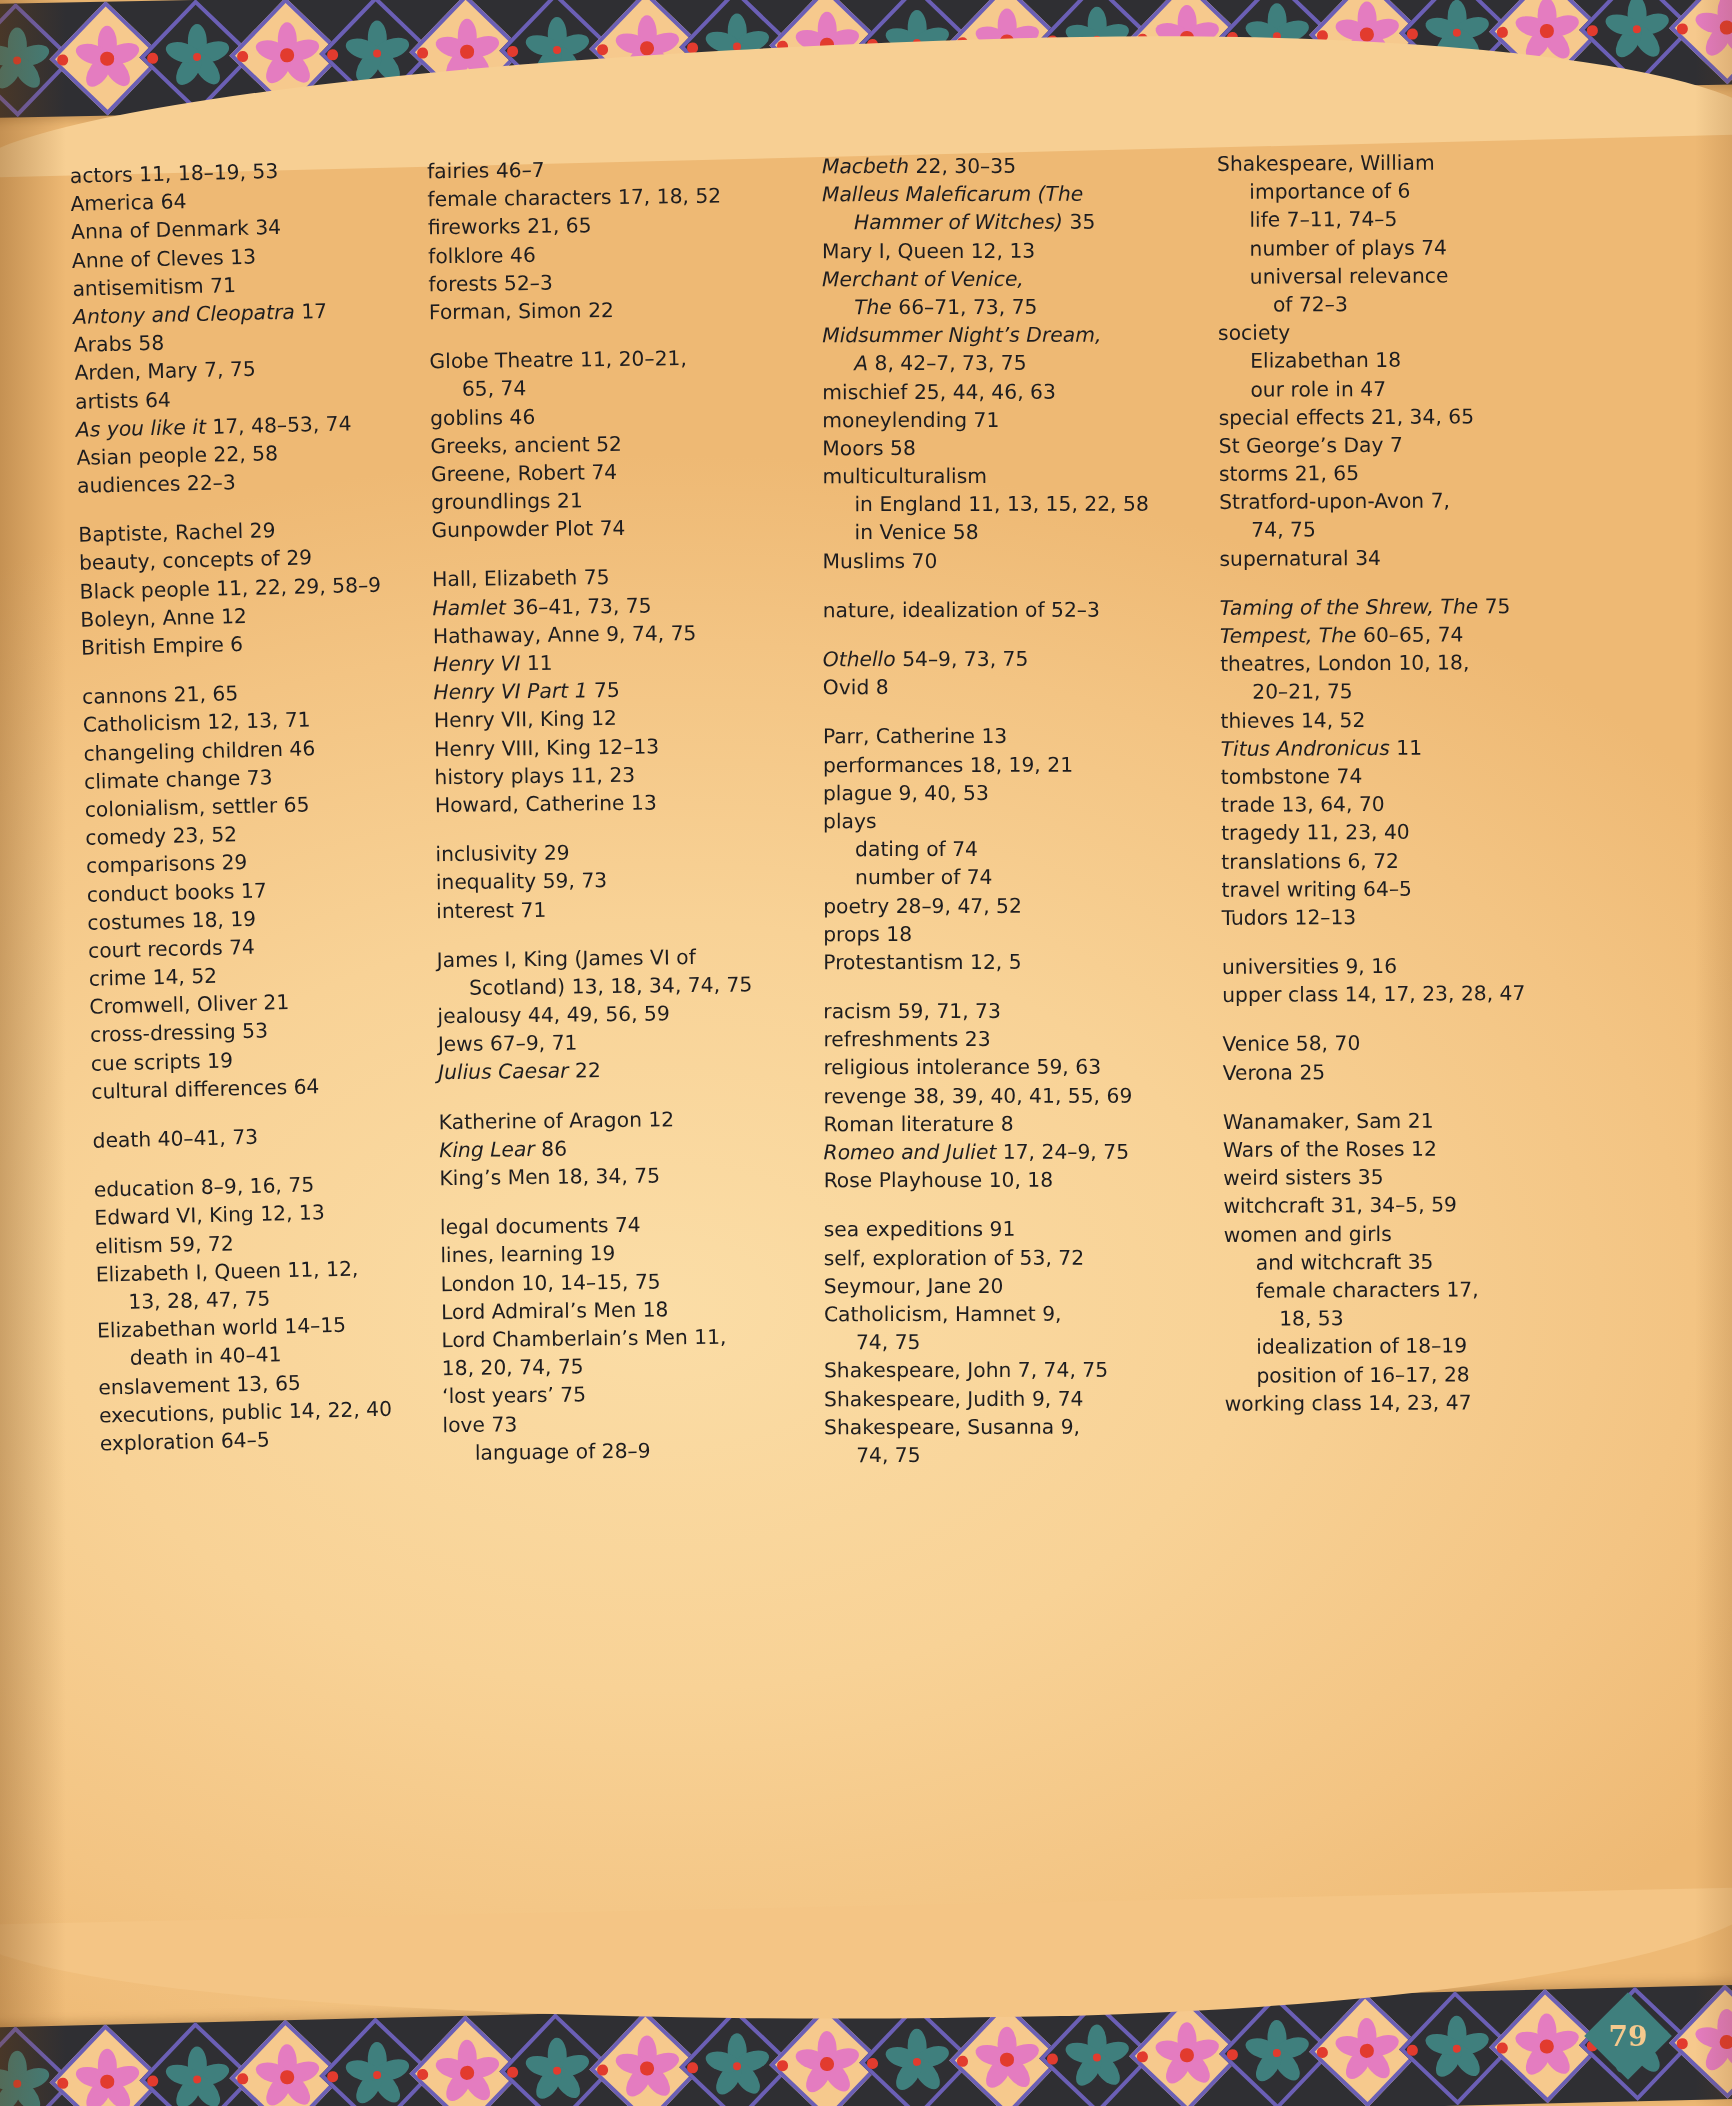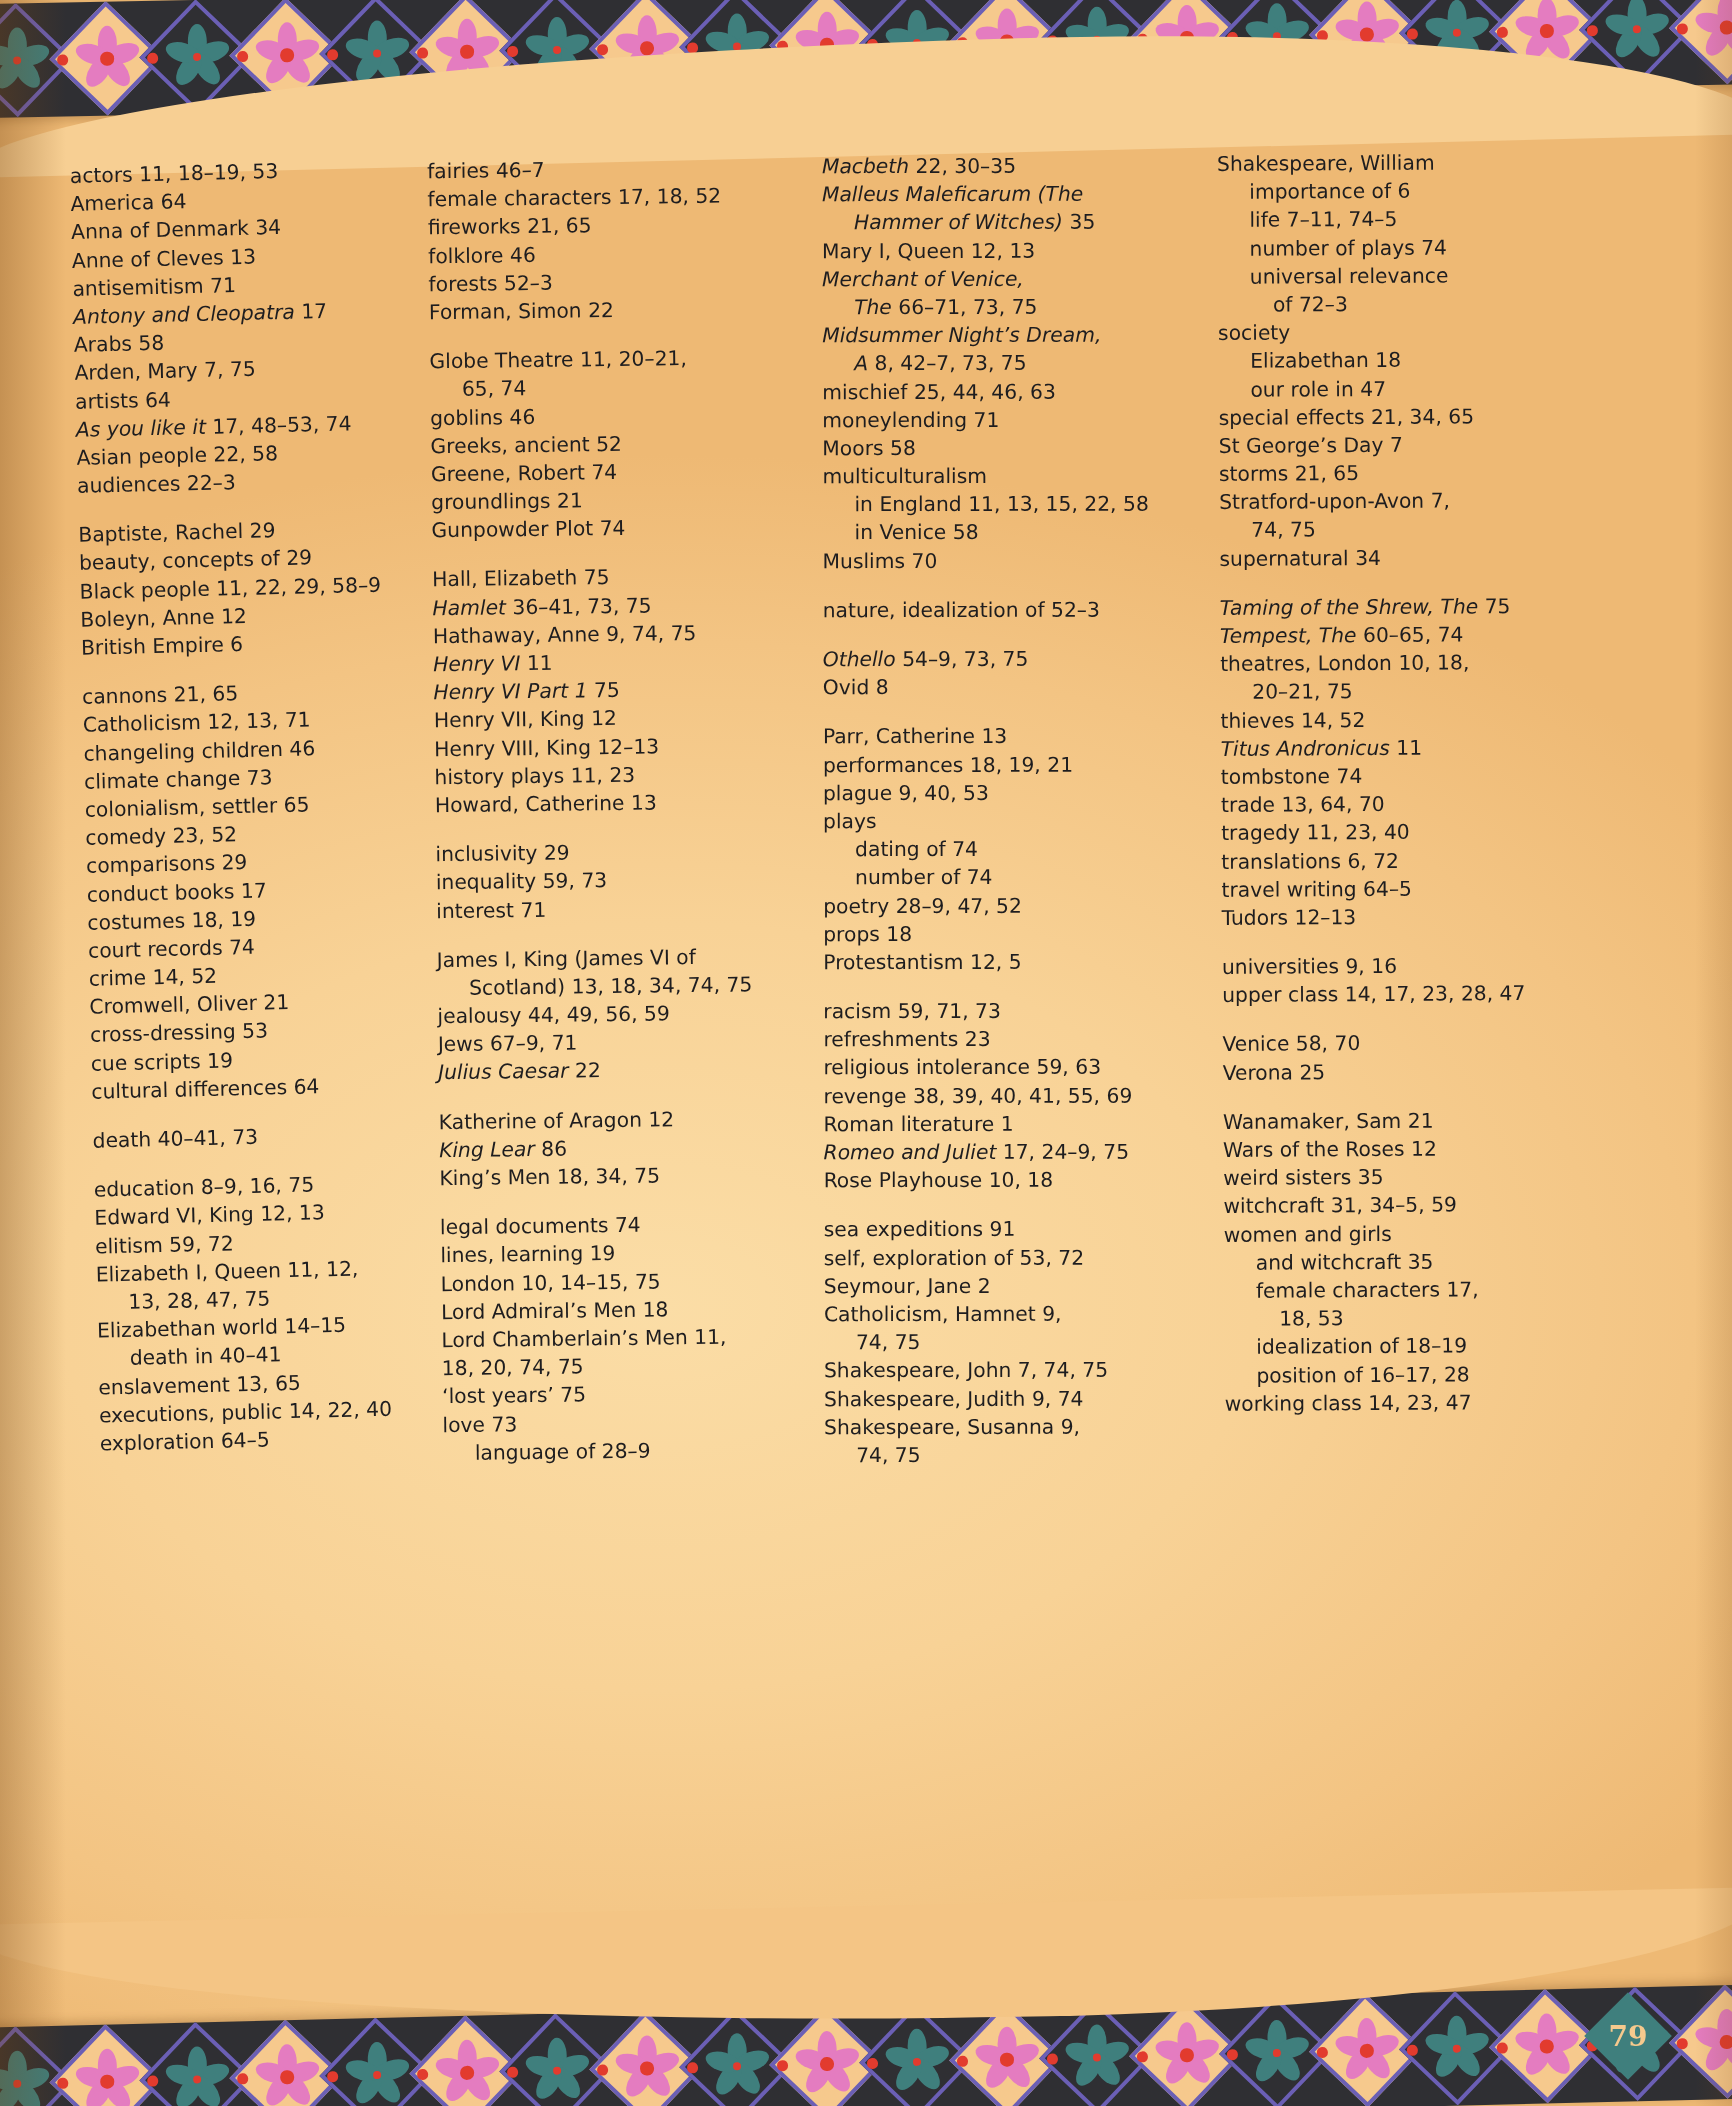--- a/index.html
+++ b/index.html
@@ -782,27 +782,27 @@
           <div class="entry indent">dating of 74</div>
           <div class="entry indent">number of 74</div>
           <div class="entry">poetry 28–9, 47, 52</div>
           <div class="entry">props 18</div>
           <div class="entry">Protestantism 12, 5</div>
           <div class="gap"></div>
           <div class="entry">racism 59, 71, 73</div>
           <div class="entry">refreshments 23</div>
           <div class="entry">religious intolerance 59, 63</div>
           <div class="entry">revenge 38, 39, 40, 41, 55, 69</div>
-          <div class="entry">Roman literature 1</div>
+          <div class="entry">Roman literature 8</div>
           <div class="entry"><span class="it">Romeo and Juliet</span><span> 17, 24–9, 75</span></div>
           <div class="entry">Rose Playhouse 10, 18</div>
           <div class="gap"></div>
           <div class="entry">sea expeditions 91</div>
           <div class="entry">self, exploration of 53, 72</div>
-          <div class="entry">Seymour, Jane 2</div>
+          <div class="entry">Seymour, Jane 20</div>
           <div class="entry">Catholicism, Hamnet 9,</div>
           <div class="entry indent">74, 75</div>
           <div class="entry">Shakespeare, John 7, 74, 75</div>
           <div class="entry">Shakespeare, Judith 9, 74</div>
           <div class="entry">Shakespeare, Susanna 9,</div>
           <div class="entry indent">74, 75</div>
         </div>
       <div class="col c4">
           <div class="entry">Shakespeare, William</div>
           <div class="entry indent">importance of 6</div>

